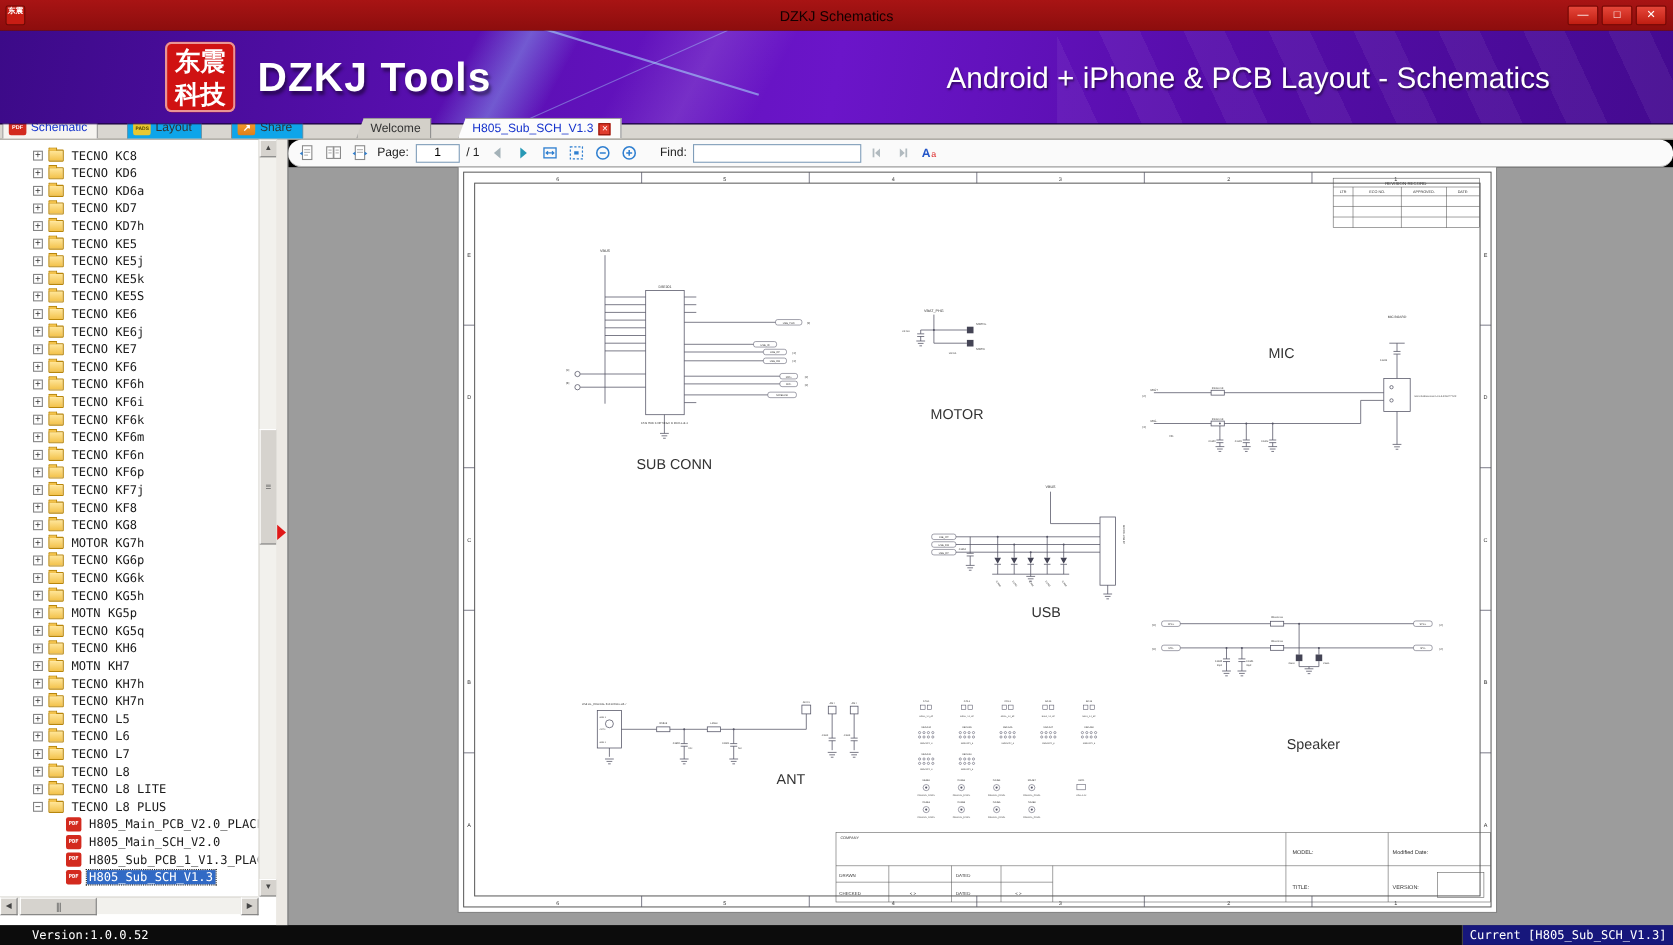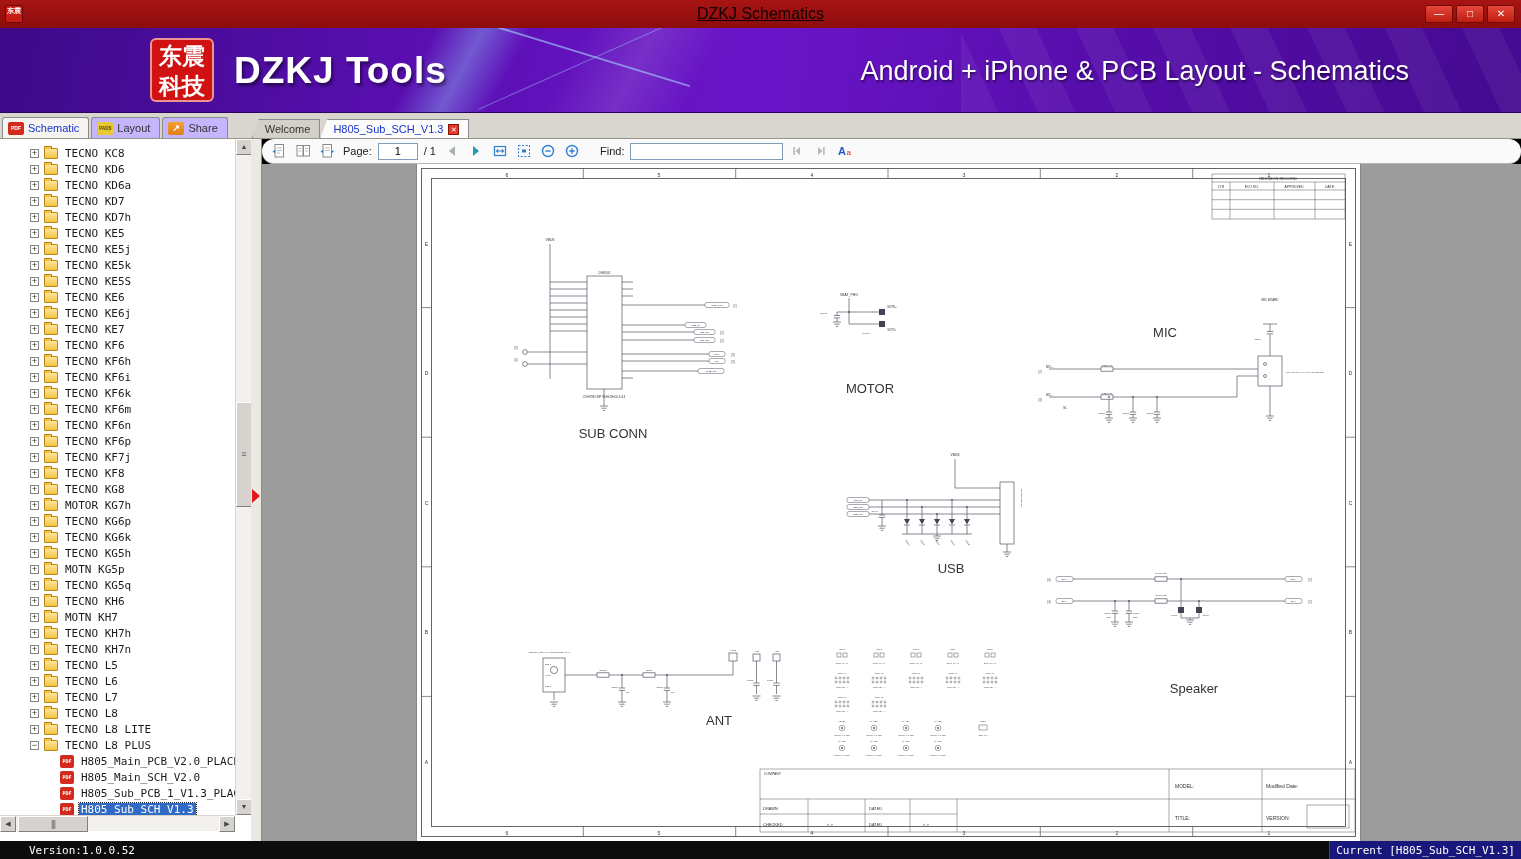--- a/index.html
+++ b/index.html
@@ -4,21 +4,21 @@
 <style>
   * { box-sizing: border-box; margin:0; padding:0; }
   html,body { width:1521px; height:859px; overflow:hidden; }
   body { font-family:"Liberation Sans", sans-serif; background:#000; position:relative; }
   .app { width:1521px; height:859px; display:flex; flex-direction:column; }
 
   
   .titlebar { height:28px; background:linear-gradient(#a81414,#8c0d0d); display:flex; align-items:center; position:relative; flex:0 0 auto; }
   .title-icon { width:18px; height:18px; margin-left:5px; background:#c81d14; border:1px solid #6d0a05; border-radius:2px;
     color:#fff; font-size:7px; line-height:8px; text-align:center; font-weight:bold; overflow:hidden; padding-top:1px; }
-  .title-text { position:absolute; left:50%; transform:translateX(-50%); color:#140000; font-size:16px;text-decoration:underline; }
+  .title-text { position:absolute; left:50%; transform:translateX(-50%); color:#140000; font-size:13px; }
   .win-btns { margin-left:auto; display:flex; gap:3px; margin-right:6px; }
   .win-btn { width:28px; height:18px; background:linear-gradient(#e6473a,#bf1d11); border:1px solid #760904; border-radius:2px;
     color:#fff; font-size:10px; line-height:16px; text-align:center; }
 
   
   .banner { height:85px; position:relative; overflow:hidden; flex:0 0 auto;
     background:linear-gradient(100deg,#3c0a88 0%,#5a0fb2 28%,#6b15c9 50%,#560daa 72%,#440a90 100%); border-bottom:1px solid #2a0560; }
   .streak1 { position:absolute; left:410px; top:-35px; width:95px; height:170px; transform:skewX(-28deg);
     background:linear-gradient(to right, rgba(255,255,255,0), rgba(150,210,255,.38), rgba(255,255,255,0)); }
   .streak2 { position:absolute; left:560px; top:-35px; width:140px; height:170px; transform:skewX(-28deg);
@@ -26,23 +26,23 @@
   .tline1 { position:absolute; left:455px; top:22px; width:240px; height:2px; background:rgba(170,225,255,.55); transform:rotate(17deg); }
   .tline2 { position:absolute; left:470px; top:40px; width:200px; height:1px; background:rgba(170,225,255,.4); transform:rotate(-24deg); }
   .chev { position:absolute; right:0; top:0; width:560px; height:85px;
     background:repeating-linear-gradient(65deg, rgba(255,255,255,.055) 0 34px, rgba(255,255,255,0) 34px 70px); }
   .logo { position:absolute; left:150px; top:10px; width:64px; height:64px; background:#d01212; border-radius:6px;
     box-shadow:inset 0 0 0 2px rgba(255,255,255,.55); color:#fff; font-weight:bold; text-align:center; font-size:23px; line-height:30px; padding-top:3px; }
   .app-name { position:absolute; left:234px; top:22px; font-size:37px; font-weight:bold; color:#fff; letter-spacing:1px; text-shadow:2px 3px 3px rgba(0,0,0,.45); }
   .tagline { position:absolute; right:112px; top:28px; font-size:27px; color:#fff; text-shadow:1px 2px 2px rgba(0,0,0,.5); }
 
   
-  .tabbar { height:26px; background:#d9d6d0; border-bottom:1px solid #97938b; display:flex; align-items:flex-end; flex:0 0 auto; }
+  .tabbar { height:14px; background:#d9d6d0; border-bottom:1px solid #97938b; display:flex; align-items:flex-end; flex:0 0 auto;gap:24px; }
   .mode-tab { height:21px; margin-left:2px; padding:0 9px 0 5px; display:flex; align-items:center; gap:4px; font-size:11px;
-    border:1px solid #8b8b8b; border-bottom:none; border-radius:3px 3px 0 0; background:#c4b5fd; color:#333; }
+    border:1px solid #8b8b8b; border-bottom:none; border-radius:3px 3px 0 0; background:#0ea5e9; color:#333; }
   .mode-tab.active { background:#f6f4f0; color:#1633cc; }
   .badge { width:16px; height:13px; border-radius:2px; display:flex; align-items:center; justify-content:center;
     font-size:5px; font-weight:bold; color:#fff; flex:0 0 auto; }
   .badge.pdf { background:#d32a1e; }
   .badge.pads { background:#e8c830; color:#554400; font-size:4.5px; }
   .badge.share { background:linear-gradient(#f7a02e,#e07f18); font-size:9px; }
   .doc-tab { height:19px; padding:0 9px 0 12px; display:flex; align-items:center; gap:5px; font-size:11px;
     background:#d3d0c9; color:#333; border:1px solid #8b8b8b; border-bottom:none;
     clip-path:polygon(7px 0, 100% 0, 100% 100%, 0 100%);margin-top:39px; }
   .doc-tab.first { margin-left:24px; }

